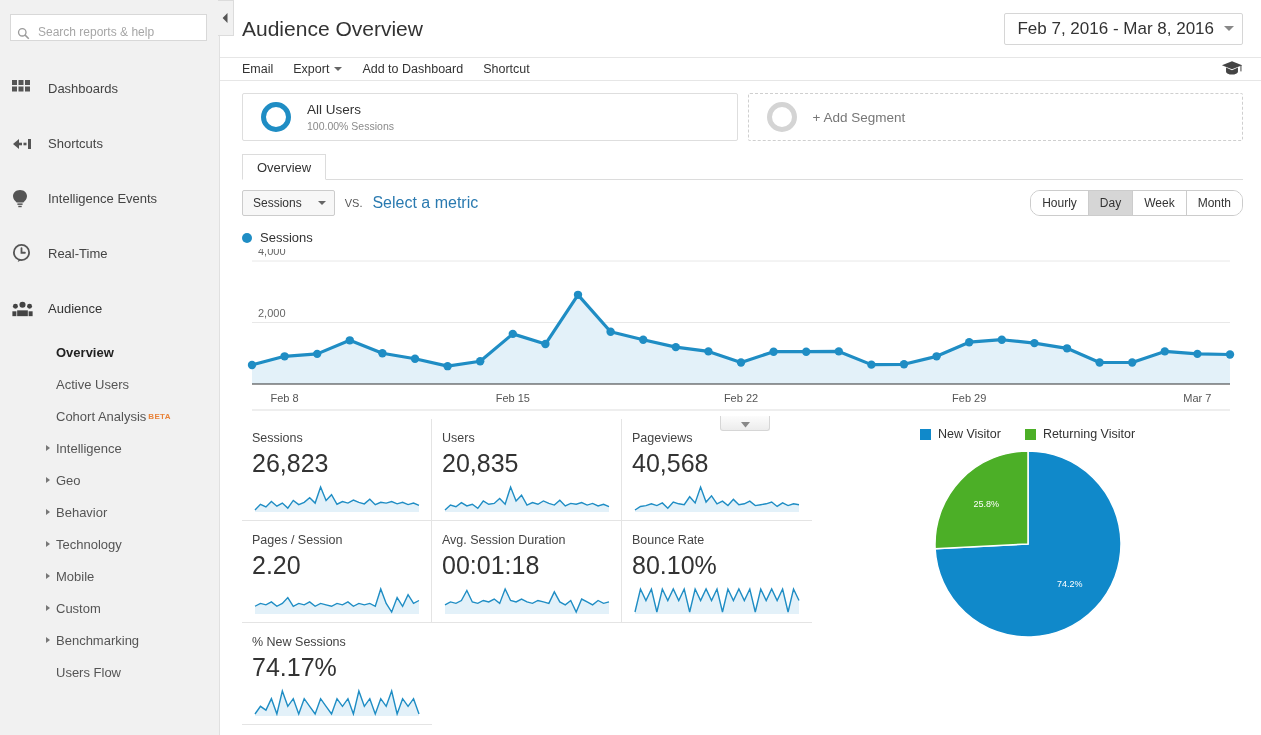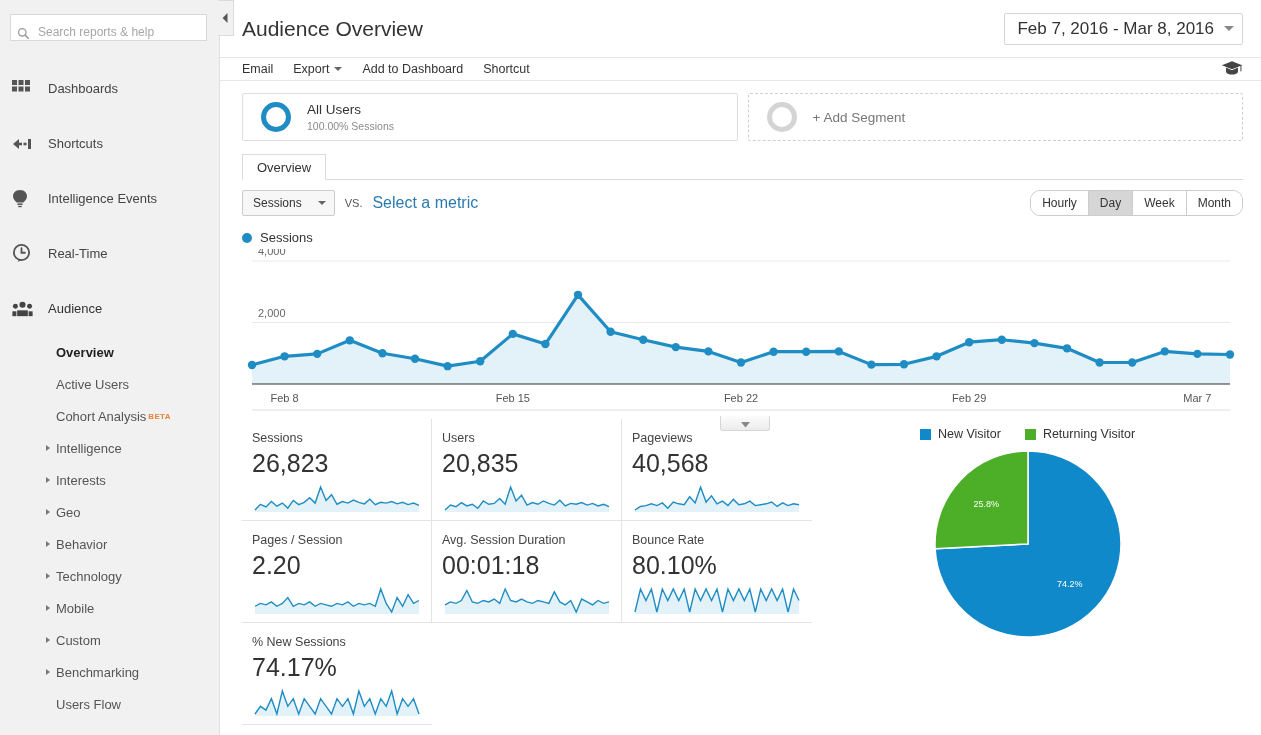--- a/index.html
+++ b/index.html
@@ -308,24 +308,20 @@
         <div class="sub-item">
           <span>Active Users</span>
         </div>
         <div class="sub-item">
           <span>Cohort Analysis</span>
           <span class="beta">BETA</span>
         </div>
         <div class="sub-item">
           <span class="caret"></span>
           <span>Intelligence</span>
-        </div>
-        <div class="sub-item">
-          <span class="caret"></span>
-          <span>Interests</span>
         </div>
         <div class="sub-item">
           <span class="caret"></span>
           <span>Geo</span>
         </div>
         <div class="sub-item">
           <span class="caret"></span>
           <span>Behavior</span>
         </div>
         <div class="sub-item">

